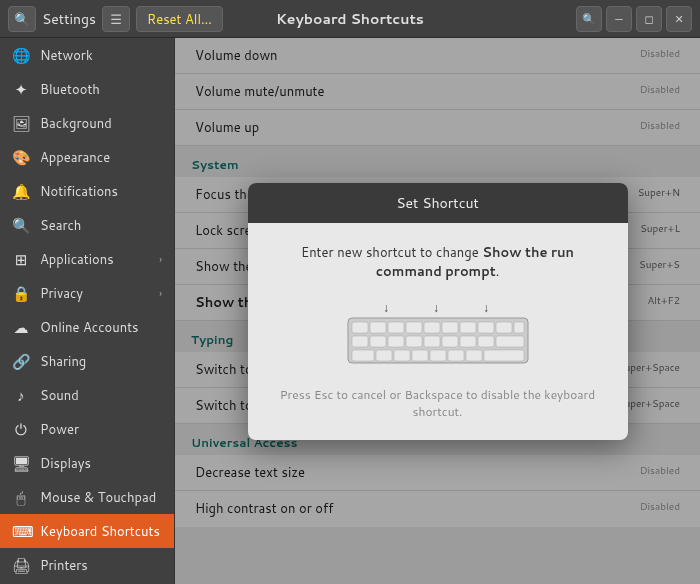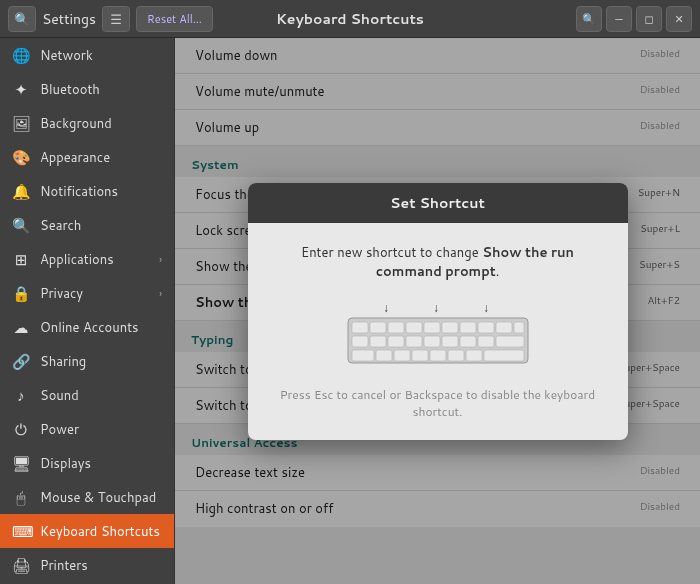--- a/index.html
+++ b/index.html
@@ -54,24 +54,24 @@
       width: 28px;
       height: 26px;
       display: flex; align-items: center; justify-content: center;
       cursor: pointer;
       font-size: 13px;
     }
     .reset-btn {
       background: #555;
       border: 1px solid #666;
       border-radius: 4px;
-      color: #c4b5fd;
+      color: #fde047;
       padding: 3px 10px;
       cursor: pointer;
-      font-size: 11px;
+      font-size: 13px;
       height: 26px;
       display: flex; align-items: center;
     }
     .titlebar-center {
       flex: 1;
       display: flex;
       justify-content: center;
     }
     .titlebar-page-title {
       color: #e0e0e0;
@@ -202,21 +202,21 @@
       box-shadow: 0 8px 32px rgba(0,0,0,0.45);
       width: 380px;
       overflow: hidden;
     }
     .dialog-titlebar {
       background: #3a3a3a;
       color: #eee;
       text-align: center;
       padding: 10px 16px;
       font-size: 14px;
-      font-weight: 700;
+      font-weight: 400;
     }
     .dialog-body {
       padding: 20px 24px;
     }
     .dialog-desc {
       text-align: center;
       color: #333;
       font-size: 13px;
       line-height: 1.5;
       margin-bottom: 18px;

